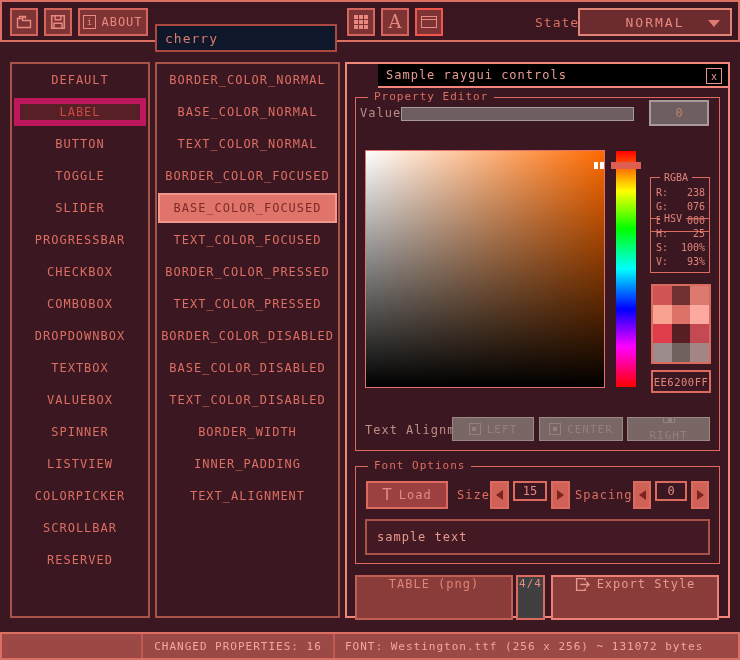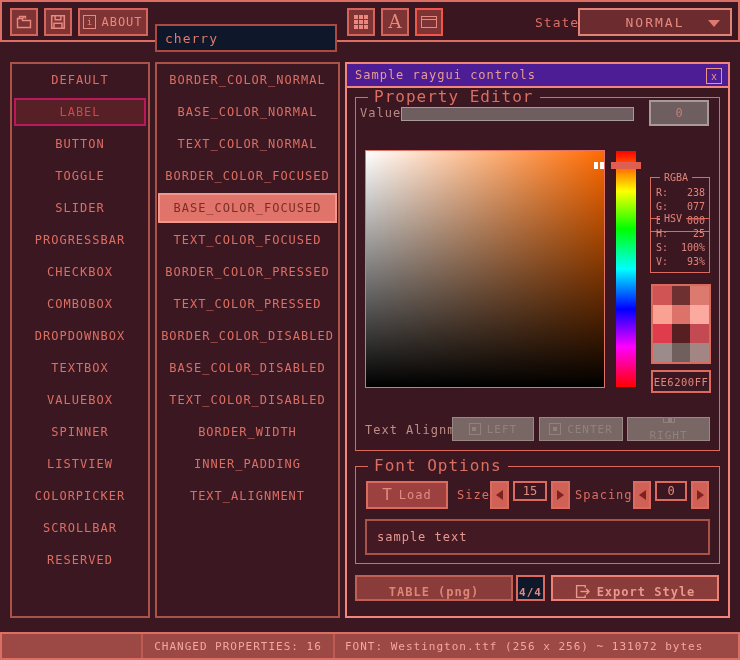--- a/index.html
+++ b/index.html
@@ -48,41 +48,41 @@
 
   
   .panel { top:62px; height:556px; border:2px solid #AA5348; }
   .left-panel { left:10px; width:140px; }
   .mid-panel { left:155px; width:185px; }
   .list-item {
     height:32px; display:flex; align-items:center; justify-content:center;
     font-size:12px; letter-spacing:1px; color:#DC6E62; cursor:pointer;
   }
   .left-panel .list-item.selected {
-    height:28px; margin:2px; background:#571F26; border:2px solid #be185d; color:#CB4A42;
+    height:28px; margin:2px; background:#571F26; border:6px solid #be185d; color:#CB4A42;
   }
   .mid-panel .list-item.selected {
     height:30px; margin:1px; background:#E1746A; border:2px solid #F0988D; color:#7A2D28;
   }
 
   
   .sample-window { left:345px; top:62px; width:385px; height:556px; border:2px solid #F2867B; background:#3B1721; }
   .titlebar {
-    height:24px; background:#4c1d95; border-bottom:2px solid #F2867B;
-    display:flex; align-items:center; padding:0 8px; color:#E89C92; letter-spacing:1px;
+    height:24px; background:#000000; border-bottom:2px solid #F2867B;
+    display:flex; align-items:center; padding:0 8px; color:#E89C92; letter-spacing:1px;margin-left:31px;
   }
   .close-btn {
     position:absolute; right:6px; top:4px; width:16px; height:16px;
     border:1px solid #E8968C; color:#E8968C; font-size:10px;
     display:flex; align-items:center; justify-content:center; cursor:pointer;
   }
   .groupbox { position:absolute; border:1px solid #DC6A5F; }
   .group-label {
     position:absolute; top:-8px; left:12px; background:#3B1721; padding:0 6px;
-    color:#DC6E62; font-size:16px; letter-spacing:1px; line-height:14px;
+    color:#DC6E62; font-size:11px; letter-spacing:1px; line-height:14px;
   }
   .prop-group { left:8px; top:33px; width:365px; height:354px; }
   .font-group { left:8px; top:402px; width:365px; height:98px; }
 
   .value-label { position:absolute; left:4px; top:8px; color:#B98B85; letter-spacing:1px; }
   .value-slider { position:absolute; left:45px; top:9px; width:233px; height:14px; background:#6E5E5F; border:1px solid #A89A99; }
   .value-box {
     position:absolute; left:293px; top:2px; width:60px; height:26px;
     background:#6E5E5F; border:2px solid #A89A99; color:#C27E76;
     display:flex; align-items:center; justify-content:center;
@@ -153,25 +153,25 @@
   .tri-r { width:0; height:0; border-top:5px solid transparent; border-bottom:5px solid transparent; border-left:7px solid #7E221E; }
   .size-dec { left:134px; } .size-val { left:157px; width:34px; } .size-inc { left:195px; }
   .sp-dec { left:277px; width:18px; } .sp-val { left:299px; width:32px; } .sp-inc { left:335px; width:18px; }
   .sample-textbox {
     position:absolute; left:9px; top:52px; width:345px; height:36px;
     background:#431A23; border:2px solid #A85248; color:#E8998E;
     font-family:"DejaVu Sans Mono", monospace; font-size:12px; letter-spacing:1px; padding:0 10px; outline:none;
   }
 
   .footer-btn {
-    position:absolute; top:511px; height:26px; display:flex; align-items:flex-end; justify-content:center;
-    gap:7px; letter-spacing:1px; cursor:pointer; font-size:12px;font-weight:bold;
+    position:absolute; top:511px; height:45px; display:flex; align-items:flex-start; justify-content:center;
+    gap:7px; letter-spacing:1px; cursor:pointer; font-size:12px;
   }
   .table-btn { left:8px; width:158px; background:#8A3C3A; border:2px solid #C06055; color:#DE8578; }
-  .pages-box { left:169px; width:29px; background:#0f172a; border:2px solid #DC6A5F; color:#E08C80; font-size:11px; }
+  .pages-box { left:169px; width:29px; background:#404040; border:2px solid #DC6A5F; color:#E08C80; font-size:11px; }
   .export-btn { left:204px; width:168px; background:#8A3C3A; border:2px solid #EE8176; color:#E8998C; }
 
   
   .statusbar {
     left:0; top:632px; width:740px; height:28px; background:#9C4845; border:2px solid #DC6F63;
     display:flex; align-items:stretch; color:#F2A89E; font-size:11px; letter-spacing:1px;
   }
   .status-sec { display:flex; align-items:center; }
   .sec-1 { width:141px; border-right:2px solid #C05B52; }
   .sec-2 { width:192px; justify-content:center; border-right:2px solid #C05B52; }
@@ -295,21 +295,21 @@
     <div class="hue-cursor"></div>
 
     <div class="mini-group rgba-group">
       <span class="mini-label">RGBA</span>
       <div class="mini-row r1">
         <span>R:</span>
           <span>238</span>
       </div>
       <div class="mini-row r2">
         <span>G:</span>
-          <span>077</span>
+          <span>076</span>
       </div>
       <div class="mini-row r3">
         <span>B:</span>
           <span>000</span>
       </div>
     </div>
 
     <div class="mini-group hsv-group">
       <span class="mini-label">HSV</span>
       <div class="mini-row r1">

